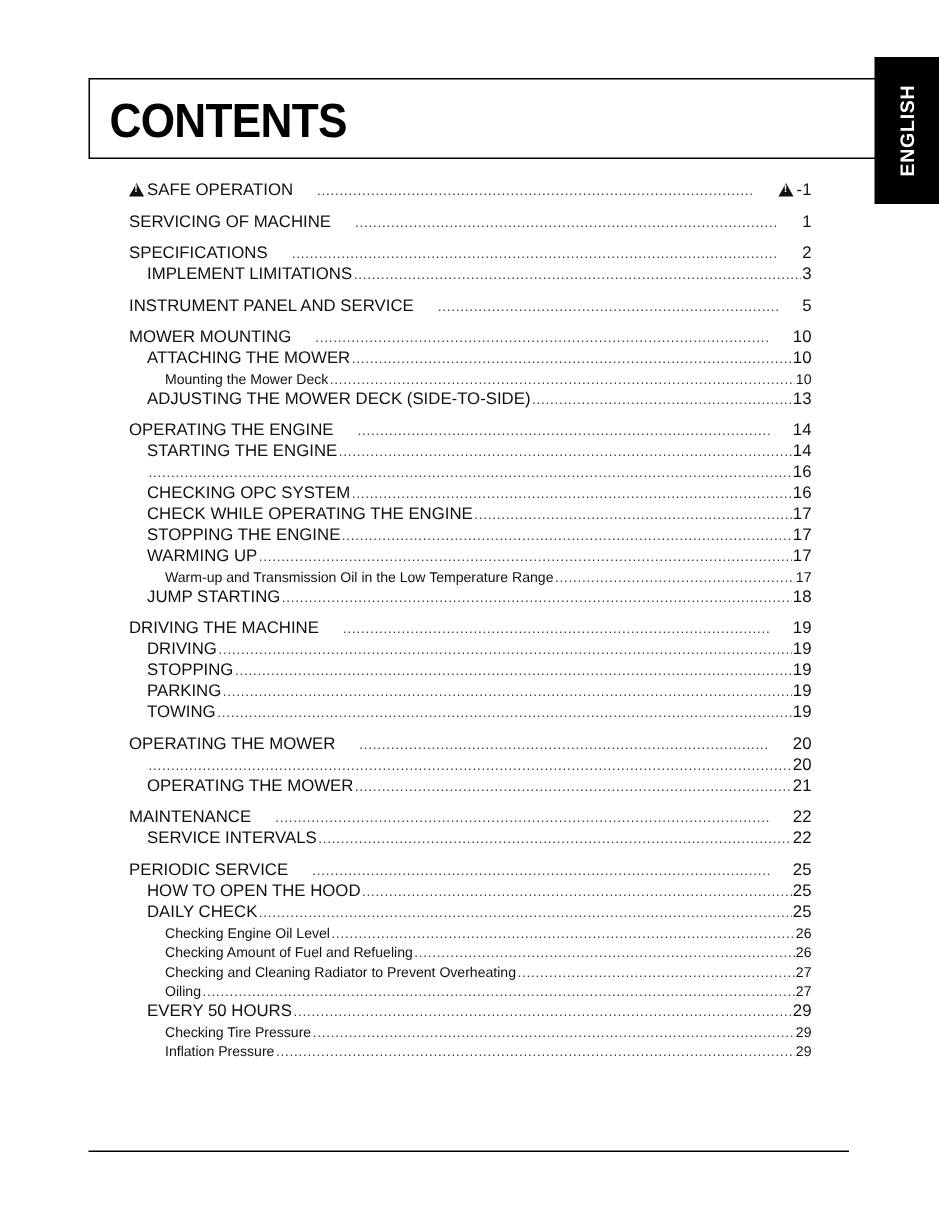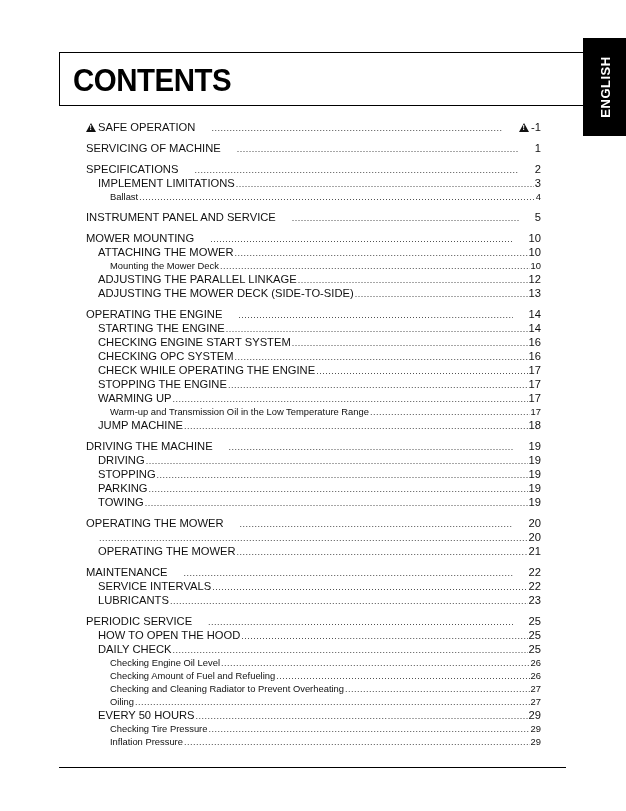--- a/index.html
+++ b/index.html
@@ -52,25 +52,20 @@
       <div class="row l1">
         <span class="label"><span>SPECIFICATIONS</span></span>
         <span class="leader"></span>
         <span class="page"><span>2</span></span>
       </div>
       <div class="row l2">
         <span class="label"><span>IMPLEMENT LIMITATIONS</span></span>
         <span class="leader"></span>
         <span class="page"><span>3</span></span>
       </div>
-      <div class="row l3">
-        <span class="label"><span>Ballast</span></span>
-        <span class="leader"></span>
-        <span class="page"><span>4</span></span>
-      </div>
     </div>
     <div class="group">
       <div class="row l1">
         <span class="label"><span>INSTRUMENT PANEL AND SERVICE</span></span>
         <span class="leader"></span>
         <span class="page"><span>5</span></span>
       </div>
     </div>
     <div class="group">
       <div class="row l1">
@@ -82,43 +77,37 @@
         <span class="label"><span>ATTACHING THE MOWER</span></span>
         <span class="leader"></span>
         <span class="page"><span>10</span></span>
       </div>
       <div class="row l3">
         <span class="label"><span>Mounting the Mower Deck</span></span>
         <span class="leader"></span>
         <span class="page"><span>10</span></span>
       </div>
       <div class="row l2">
-        <span class="label"><span>ADJUSTING THE PARALLEL LINKAGE</span></span>
-        <span class="leader"></span>
-        <span class="page"><span>12</span></span>
-      </div>
-      <div class="row l2">
         <span class="label"><span>ADJUSTING THE MOWER DECK (SIDE-TO-SIDE)</span></span>
         <span class="leader"></span>
         <span class="page"><span>13</span></span>
       </div>
     </div>
     <div class="group">
       <div class="row l1">
         <span class="label"><span>OPERATING THE ENGINE</span></span>
         <span class="leader"></span>
         <span class="page"><span>14</span></span>
       </div>
       <div class="row l2">
         <span class="label"><span>STARTING THE ENGINE</span></span>
         <span class="leader"></span>
         <span class="page"><span>14</span></span>
       </div>
       <div class="row l2">
-        <span class="label"><span>CHECKING ENGINE START SYSTEM</span></span>
         <span class="leader"></span>
         <span class="page"><span>16</span></span>
       </div>
       <div class="row l2">
         <span class="label"><span>CHECKING OPC SYSTEM</span></span>
         <span class="leader"></span>
         <span class="page"><span>16</span></span>
       </div>
       <div class="row l2">
         <span class="label"><span>CHECK WHILE OPERATING THE ENGINE</span></span>
@@ -134,21 +123,21 @@
         <span class="label"><span>WARMING UP</span></span>
         <span class="leader"></span>
         <span class="page"><span>17</span></span>
       </div>
       <div class="row l3">
         <span class="label"><span>Warm-up and Transmission Oil in the Low Temperature Range</span></span>
         <span class="leader"></span>
         <span class="page"><span>17</span></span>
       </div>
       <div class="row l2">
-        <span class="label"><span>JUMP MACHINE</span></span>
+        <span class="label"><span>JUMP STARTING</span></span>
         <span class="leader"></span>
         <span class="page"><span>18</span></span>
       </div>
     </div>
     <div class="group">
       <div class="row l1">
         <span class="label"><span>DRIVING THE MACHINE</span></span>
         <span class="leader"></span>
         <span class="page"><span>19</span></span>
       </div>
@@ -193,25 +182,20 @@
       <div class="row l1">
         <span class="label"><span>MAINTENANCE</span></span>
         <span class="leader"></span>
         <span class="page"><span>22</span></span>
       </div>
       <div class="row l2">
         <span class="label"><span>SERVICE INTERVALS</span></span>
         <span class="leader"></span>
         <span class="page"><span>22</span></span>
       </div>
-      <div class="row l2">
-        <span class="label"><span>LUBRICANTS</span></span>
-        <span class="leader"></span>
-        <span class="page"><span>23</span></span>
-      </div>
     </div>
     <div class="group">
       <div class="row l1">
         <span class="label"><span>PERIODIC SERVICE</span></span>
         <span class="leader"></span>
         <span class="page"><span>25</span></span>
       </div>
       <div class="row l2">
         <span class="label"><span>HOW TO OPEN THE HOOD</span></span>
         <span class="leader"></span>

